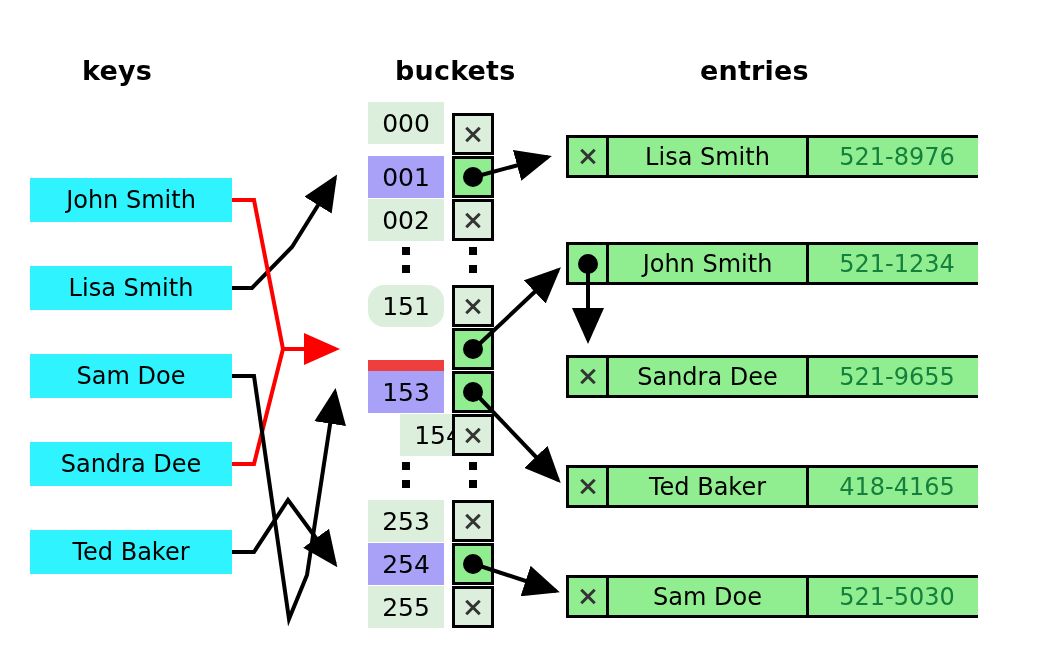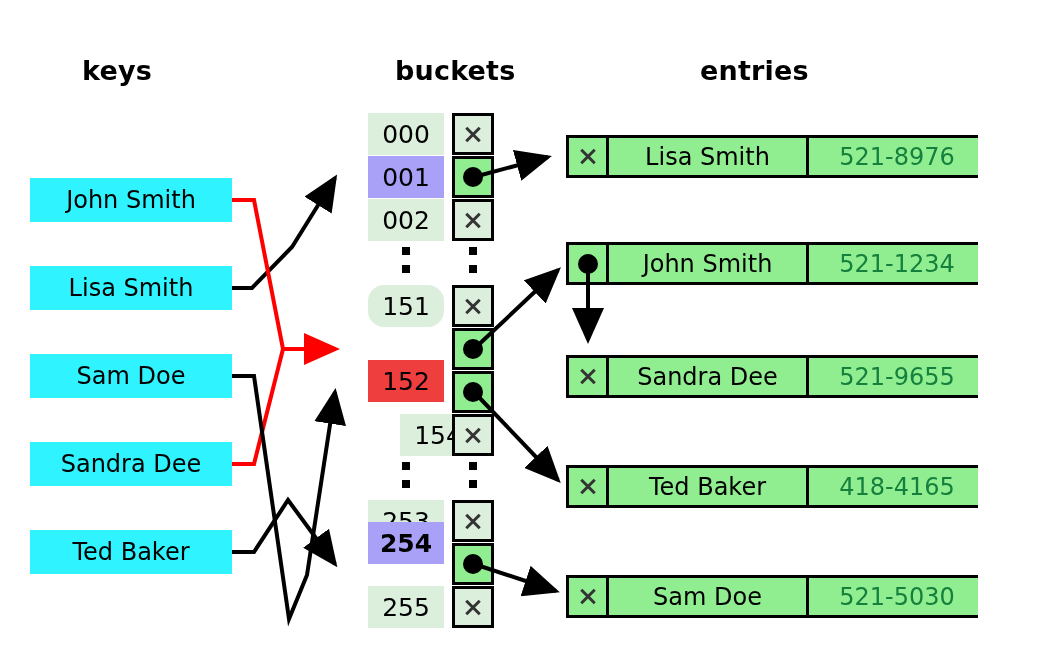--- a/index.html
+++ b/index.html
@@ -177,28 +177,29 @@
   <div class="col-heading" style="left:82px; top:55px;">keys</div>
   <div class="col-heading" style="left:395px; top:55px;">buckets</div>
   <div class="col-heading" style="left:700px; top:55px;">entries</div>
 
   <div class="key-box" style="top:178px;">John Smith</div>
   <div class="key-box" style="top:266px;">Lisa Smith</div>
   <div class="key-box" style="top:354px;">Sam Doe</div>
   <div class="key-box" style="top:442px;">Sandra Dee</div>
   <div class="key-box" style="top:530px;">Ted Baker</div>
 
-  <div class="bucket-index bi-plain" style="top:113px;text-align:right;">000</div>
+  <div class="bucket-index bi-plain" style="top:102px;text-align:right;">000</div>
   <div class="bucket-index bi-violet" style="top:156px;">001</div>
   <div class="bucket-index bi-plain" style="top:199px;">002</div>
   <div class="bucket-index bi-plain" style="top:285px;border-radius:16px;">151</div>
   <div class="bucket-index bi-red" style="top:328px;">152</div>
+  <div class="bucket-index bi-violet" style="top:371px;">153</div>
   <div class="bucket-index bi-plain" style="top:414px;margin-left:32px;">154</div>
   <div class="bucket-index bi-plain" style="top:500px;">253</div>
-  <div class="bucket-index bi-violet" style="top:522px;font-weight:bold;">254</div>
+  <div class="bucket-index bi-violet" style="top:543px;">254</div>
   <div class="bucket-index bi-plain" style="top:586px;">255</div>
 
   <div class="bucket-cell bc-empty" style="top:113px;">
     <span class="cross"></span>
     </div>
   <div class="bucket-cell bc-full" style="top:156px;">
     <span class="dot"></span>
     </div>
   <div class="bucket-cell bc-empty" style="top:199px;">
     <span class="cross"></span>

